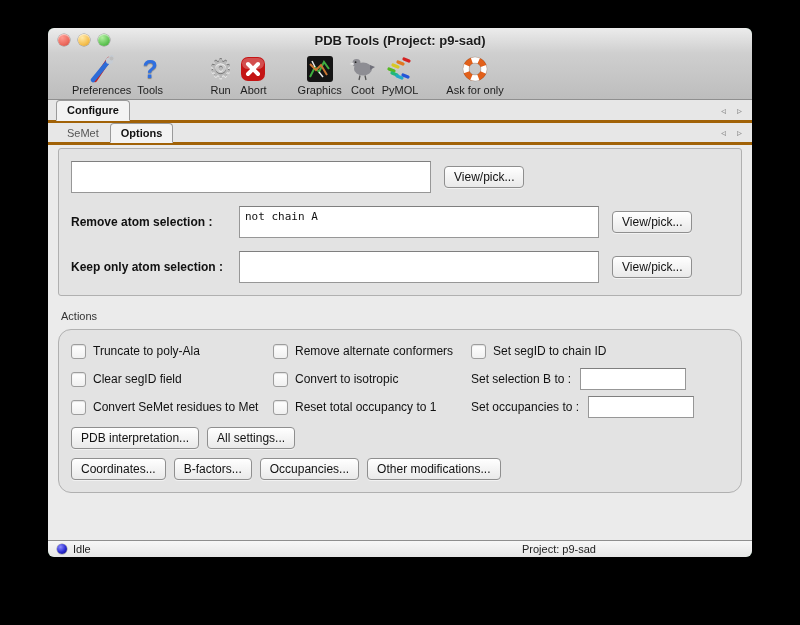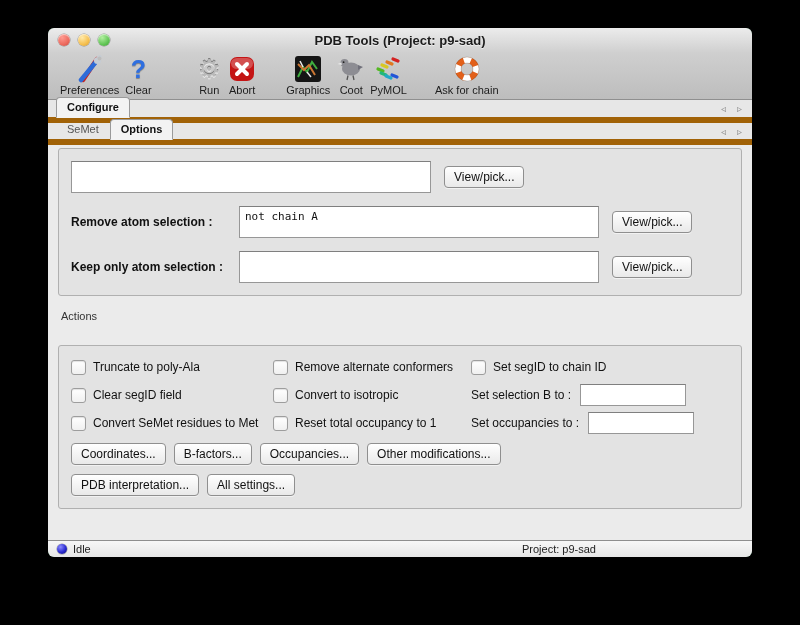--- a/index.html
+++ b/index.html
@@ -18,22 +18,22 @@
   .title{font-size:13px;font-weight:bold;color:#1c1c1c;text-shadow:0 1px 0 rgba(255,255,255,.55);}
   
   .toolbar{height:47px;flex:0 0 47px;background:linear-gradient(#cfcfcf,#bdbdbd);
     border-bottom:1px solid #8f8f8f;display:flex;align-items:flex-end;padding:2px 8px 3px 8px;box-sizing:border-box;}
   .tool{display:flex;flex-direction:column;align-items:center;cursor:default;}
   .tool .ic{height:28px;display:flex;align-items:center;justify-content:center;}
   .tool .lbl{font-size:11px;color:#1d1d1d;line-height:12px;margin-top:1px;}
   .qmark{font-size:25px;font-weight:bold;color:#2f6fe0;line-height:26px;text-shadow:0 1px 1px rgba(0,0,0,.35);}
   .gear{font-size:26px;color:#b9b9b9;line-height:26px;text-shadow:0 1px 0 #eee,0 -1px 0 #777;}
   
-  .tabrow{position:relative;display:flex;align-items:flex-end;background:#e7e7e7;
-    border-bottom:6px solid #a16207;padding:0 8px;box-sizing:border-box;}
+  .tabrow{position:relative;display:flex;background:#e7e7e7;
+    border-bottom:3px solid #a16207;padding:0 8px;box-sizing:border-box;}
   .tabrow.r1{height:23px;flex:0 0 23px;}
   .tabrow.r2{height:22px;flex:0 0 22px;}
   .tab{font-size:11px;padding:3px 10px 4px 10px;border-radius:4px 4px 0 0;margin-bottom:-1px;}
   .tab.active{background:#f3f3f3;border:1px solid #9a9a9a;border-bottom:1px solid #f3f3f3;
     font-weight:bold;color:#111;}
   .tab.inactive{color:#555;border:1px solid transparent;}
   .tab-arrows{position:absolute;right:10px;top:0;bottom:0;display:flex;align-items:center;gap:11px;
     font-size:10px;color:#8f8f8f;}
   
   .content{flex:1 1 auto;background:#ebebeb;padding:3px 10px;box-sizing:border-box;overflow:hidden;}
@@ -44,21 +44,21 @@
   .fieldrow:last-child{margin-bottom:2px;}
   .fieldrow .flabel{width:168px;flex:0 0 168px;font-size:12px;font-weight:bold;color:#111;}
   .selinput{width:348px;height:24px;resize:none;border:1px solid #979797;border-top-color:#7f7f7f;
     background:#fff;font-family:"DejaVu Sans Mono","Liberation Mono",monospace;font-size:11px;
     padding:3px 5px;box-sizing:content-box;outline:none;color:#111;}
   .btn{background:linear-gradient(#ffffff,#e9e9e9);border:1px solid #8f8f8f;border-radius:4px;
     font-size:12px;color:#111;padding:3px 9px;box-shadow:0 1px 0 rgba(255,255,255,.55);
     font-family:inherit;cursor:default;white-space:nowrap;}
   .viewpick{margin-left:13px;}
   
-  .gb-act{margin-top:23px;padding:10px 12px 12px 12px;}
+  .gb-act{margin-top:7px;padding:10px 12px 12px 12px;border-radius:13px;}
   .actrow{display:flex;align-items:center;height:22px;margin-bottom:6px;}
   .col1{width:202px;flex:0 0 202px;display:flex;align-items:center;}
   .col2{width:198px;flex:0 0 198px;display:flex;align-items:center;}
   .col3{flex:1;display:flex;align-items:center;}
   .cb{width:13px;height:13px;background:linear-gradient(#fff,#f0f0f0);border:1px solid #9d9d9d;
     border-radius:3px;margin-right:7px;box-shadow:inset 0 1px 1px rgba(0,0,0,.12);flex:0 0 13px;}
   .cblabel{font-size:12px;color:#111;}
   .inlinelabel{font-size:12px;color:#111;margin-right:9px;}
   .smallinput{width:96px;height:18px;border:1px solid #979797;border-top-color:#7f7f7f;background:#fff;
     font-size:11px;padding:1px 4px;outline:none;}
@@ -80,37 +80,37 @@
   <div class="titlebar">
     <div class="traffic">
       <span class="light red"></span>
       <span class="light yellow"></span>
       <span class="light green"></span>
     </div>
     <span class="title">PDB Tools (Project: p9-sad)</span>
   </div>
 
   <div class="toolbar">
-    <div class="tool" style="margin-left:4px">
+    <div class="tool" style="margin-left:16px">
       <span class="ic">
         <svg width="28" height="28" viewBox="0 0 28 28">
           <line x1="21" y1="4" x2="7" y2="25" stroke="#c42222" stroke-width="4.5" stroke-linecap="round"></line>
           <line x1="22.5" y1="2.5" x2="25" y2="0.5" stroke="#c6ccd4" stroke-width="3"></line>
           <line x1="5" y1="25" x2="19" y2="8" stroke="#2d6bd8" stroke-width="4.5" stroke-linecap="round"></line>
           <circle cx="21.5" cy="5.5" r="3.6" fill="#c6ccd4"></circle>
           <circle cx="23.5" cy="3.5" r="2" fill="#bdbdbd"></circle>
         </svg>
       </span>
       <span class="lbl">Preferences</span>
     </div>
     <div class="tool" style="margin-left:6px">
       <span class="ic">
           <span class="qmark">?</span>
         </span>
-      <span class="lbl">Clear</span>
+      <span class="lbl">Tools</span>
     </div>
     <div class="tool" style="margin-left:46px">
       <span class="ic">
           <span class="gear">⚙</span>
         </span>
       <span class="lbl">Run</span>
     </div>
     <div class="tool" style="margin-left:8px">
       <span class="ic">
         <svg width="26" height="26" viewBox="0 0 26 26">
@@ -166,21 +166,21 @@
     </div>
     <div class="tool" style="margin-left:28px">
       <span class="ic">
         <svg width="28" height="28" viewBox="0 0 28 28">
           <circle cx="14" cy="14" r="9" fill="none" stroke="#e2601a" stroke-width="6"></circle>
           <circle cx="14" cy="14" r="9" fill="none" stroke="#ffffff" stroke-width="6" stroke-dasharray="7.07 7.07" stroke-dashoffset="3.5"></circle>
           <circle cx="14" cy="14" r="12" fill="none" stroke="rgba(0,0,0,.15)" stroke-width="1"></circle>
           <circle cx="14" cy="14" r="6" fill="none" stroke="rgba(0,0,0,.15)" stroke-width="1"></circle>
         </svg>
       </span>
-      <span class="lbl">Ask for chain</span>
+      <span class="lbl">Ask for only</span>
     </div>
   </div>
 
   <div class="tabrow r1">
     <div class="tab active">Configure</div>
     <div class="tab-arrows">
       <span>◃</span>
       <span>▹</span>
     </div>
   </div>
@@ -255,29 +255,29 @@
           <span class="cb"></span>
           <span class="cblabel">Reset total occupancy to 1</span>
         </div>
         <div class="col3">
           <span class="inlinelabel">Set occupancies to :</span>
           <input class="smallinput" value="" style="">
         </div>
       </div>
 
       <div class="btnrow">
+        <button class="btn">PDB interpretation...</button>
+        <button class="btn">All settings...</button>
+      </div>
+      <div class="btnrow">
         <button class="btn">Coordinates...</button>
         <button class="btn">B-factors...</button>
         <button class="btn">Occupancies...</button>
         <button class="btn">Other modifications...</button>
       </div>
-      <div class="btnrow">
-        <button class="btn">PDB interpretation...</button>
-        <button class="btn">All settings...</button>
-      </div>
     </div>
   </div>
 
   <div class="statusbar">
     <span class="statdot"></span>
     <span class="stattext">Idle</span>
     <span class="projtext">Project: p9-sad</span>
   </div>
 
 </div>

